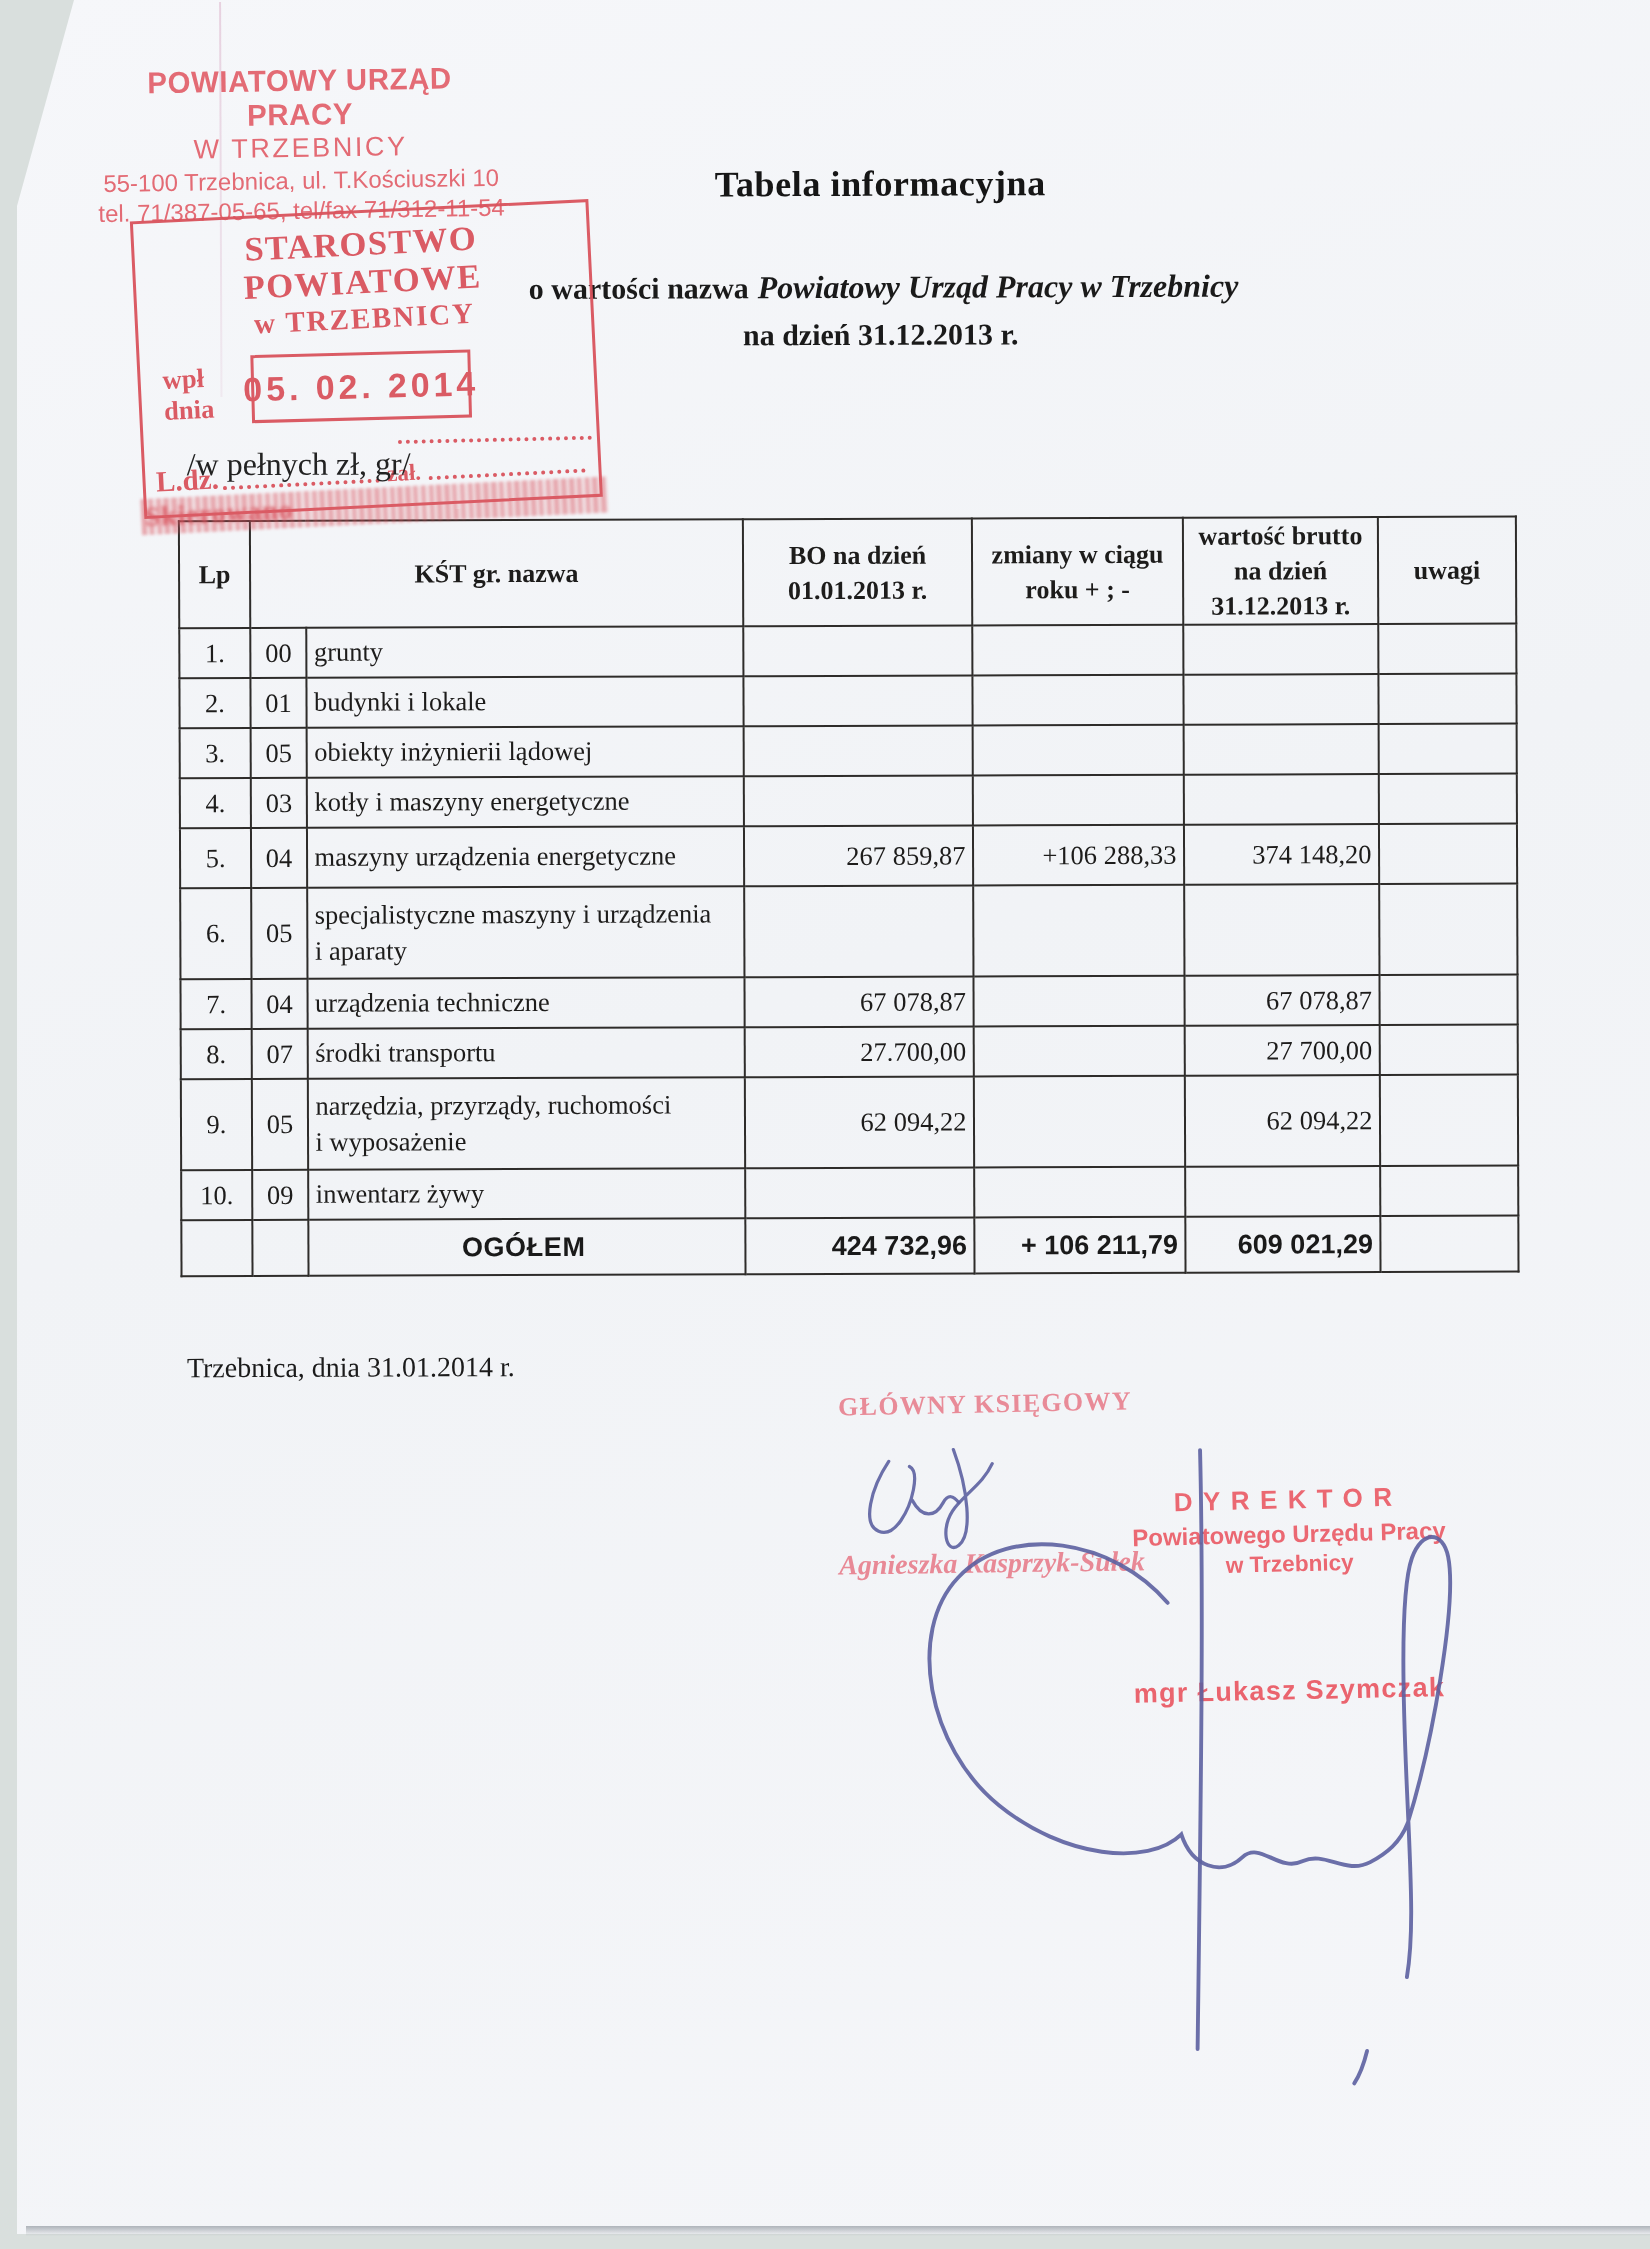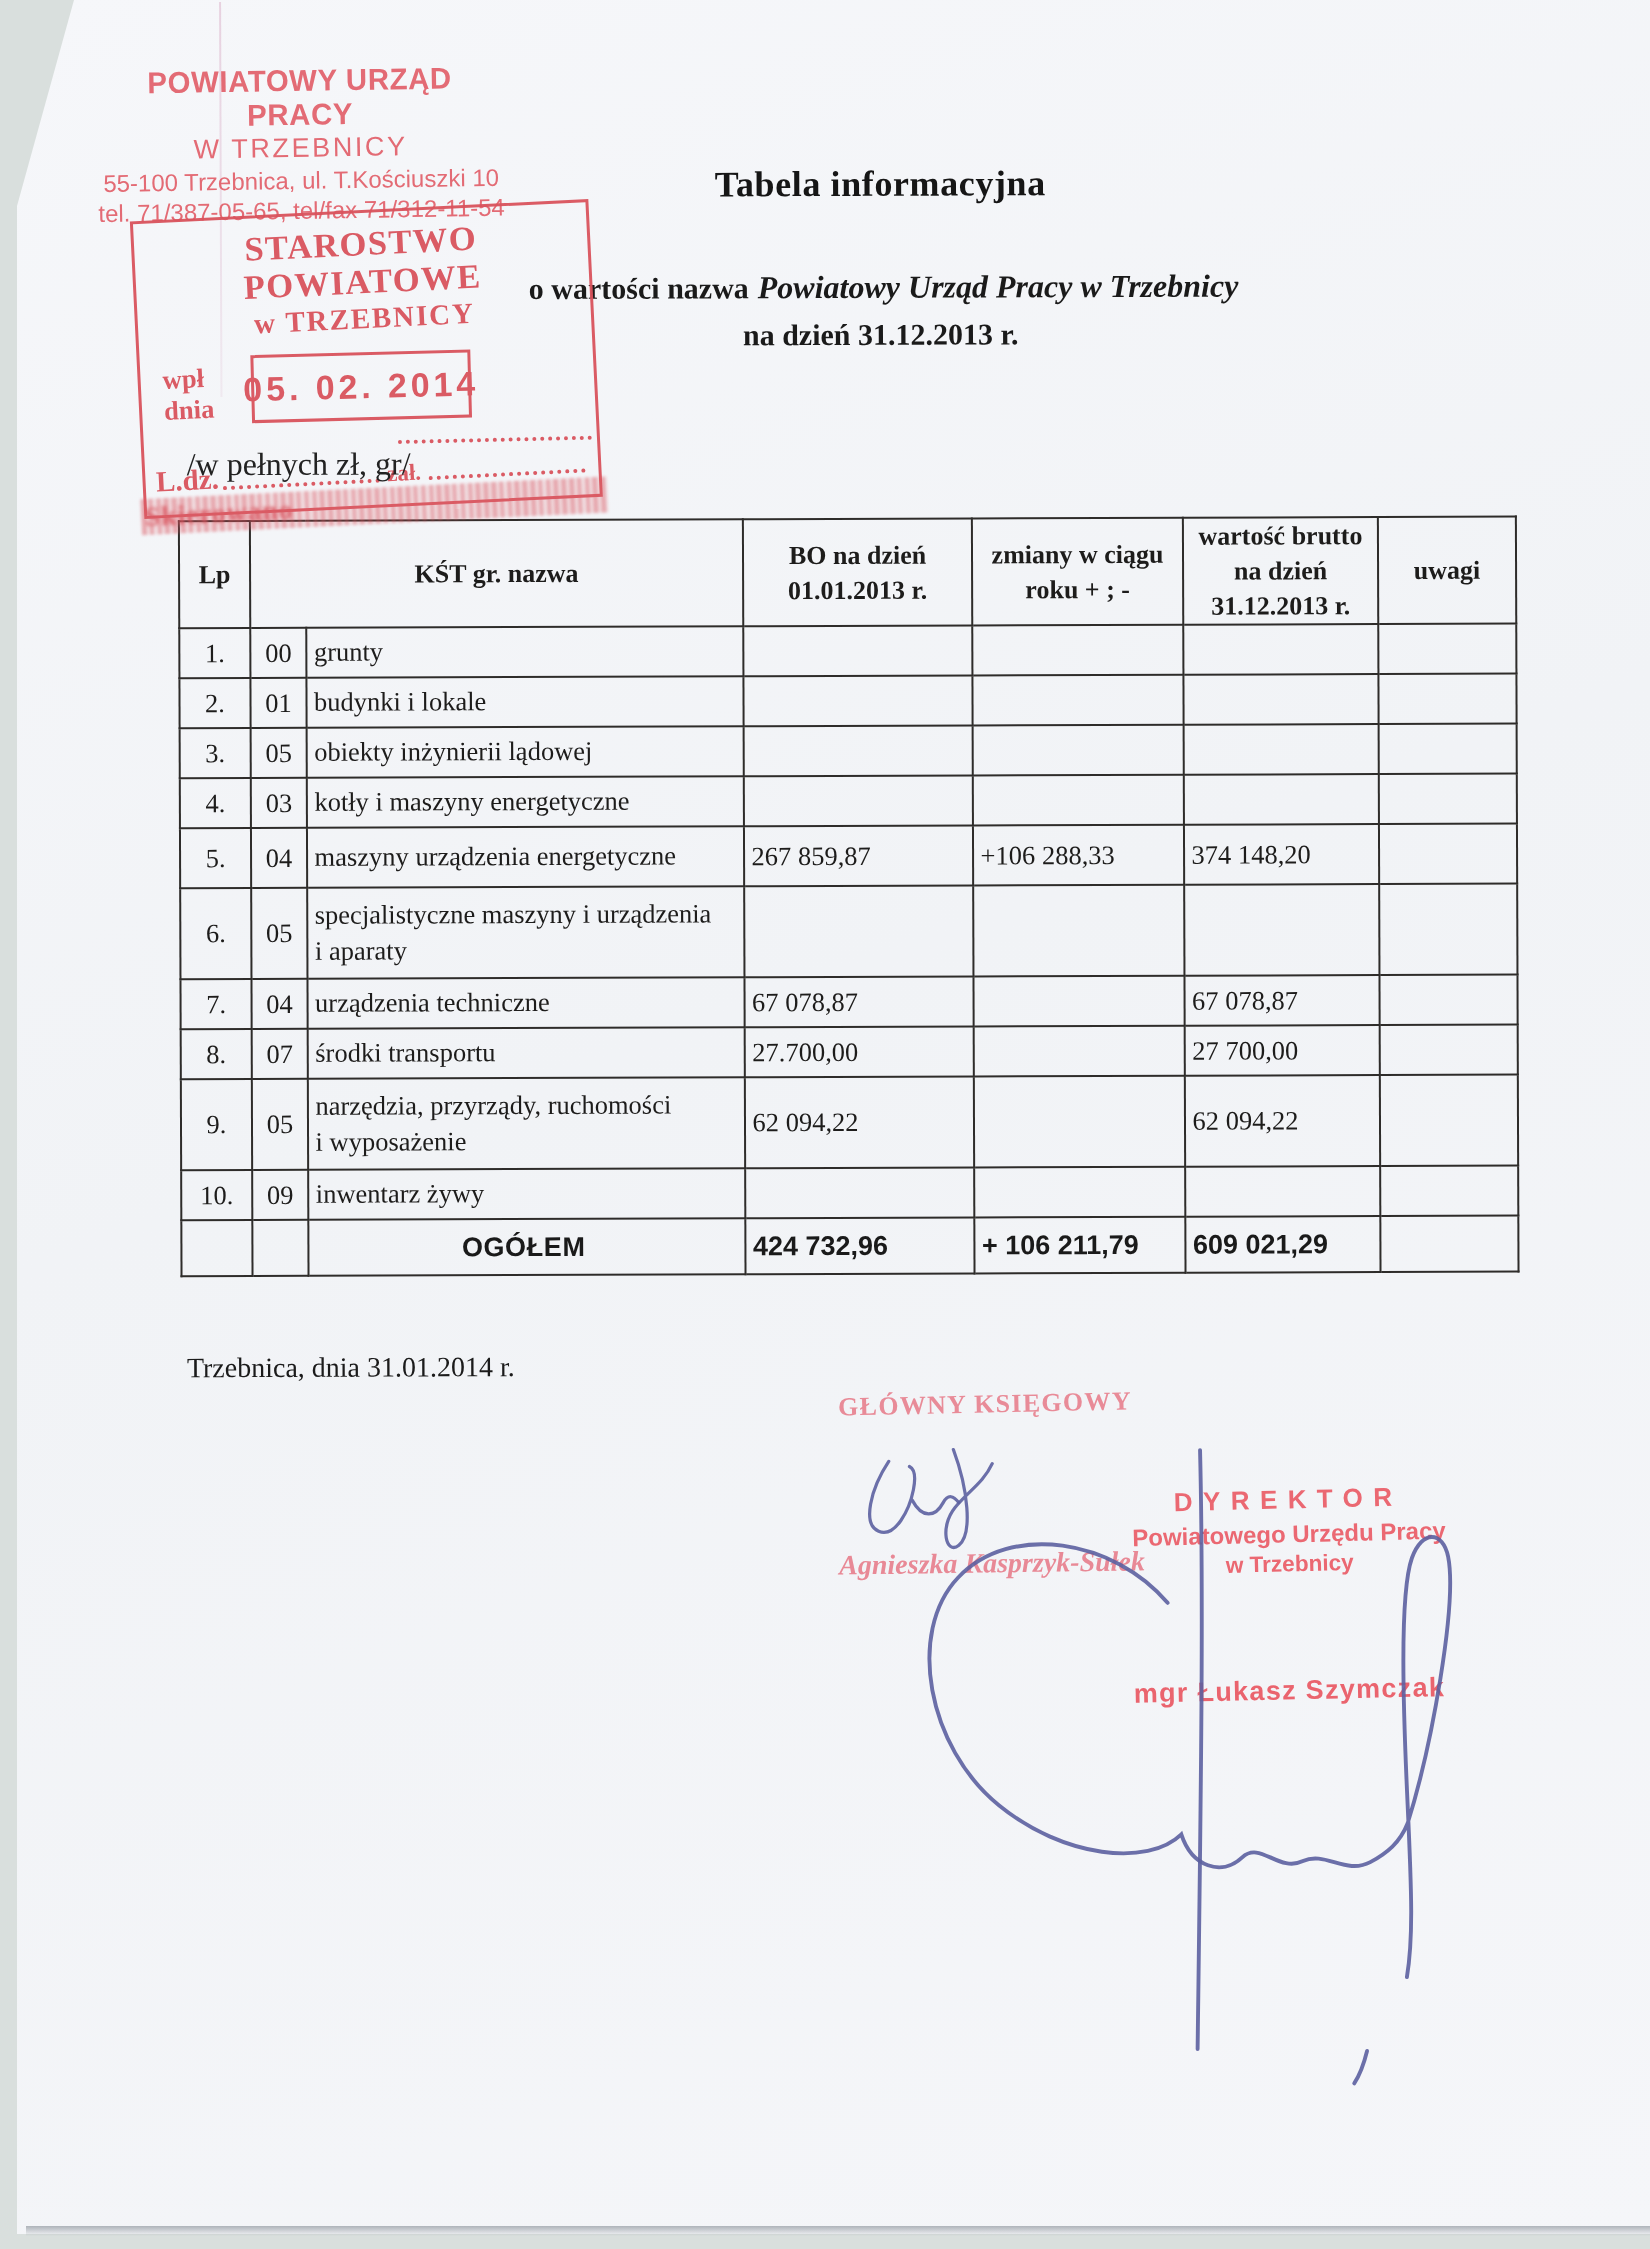--- a/index.html
+++ b/index.html
@@ -106,21 +106,21 @@
     overflow:hidden;
   }
   .main-table th{font-weight:bold;font-size:26px;white-space:pre-line;line-height:1.35;}
   .row-std{height:50px;}
   .row-mid{height:60px;}
   .row-tall{height:91px;}
   .row-head{height:96px;}
   .row-total{height:56px;}
   .cell-lp,.cell-code{text-align:center;}
   .cell-name{text-align:left;padding-left:14.2px;white-space:pre-line;line-height:1.35;}
-  .cell-num{text-align:left;white-space:nowrap;border-radius:30px;}
+  .cell-num{text-align:right;white-space:nowrap;border-radius:30px;}
   .row-total td{
     font-family:"Liberation Sans","DejaVu Sans",sans-serif;
     font-weight:bold;font-size:27px;color:#1a1a1a;
   }
   .row-total .cell-name{text-align:center;padding-left:0;letter-spacing:0.6px;}
 
   
   .place-date{position:absolute;left:186px;top:1350px;font-size:28px;color:#1b1b1b;}
   .acc-title{
     position:absolute;left:822px;top:1390px;width:324px;text-align:center;

